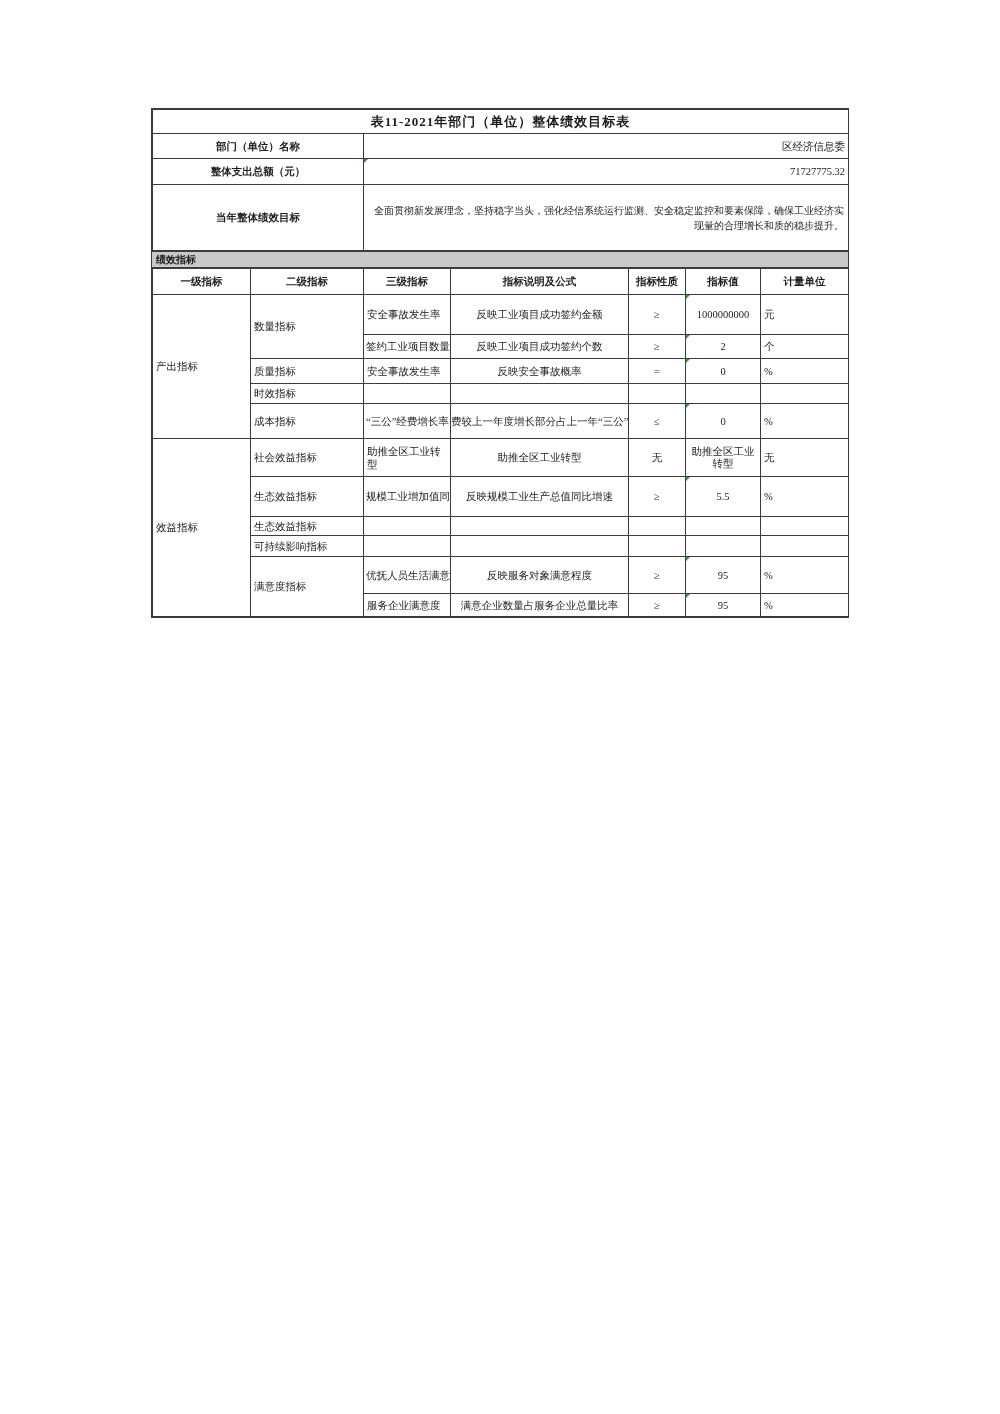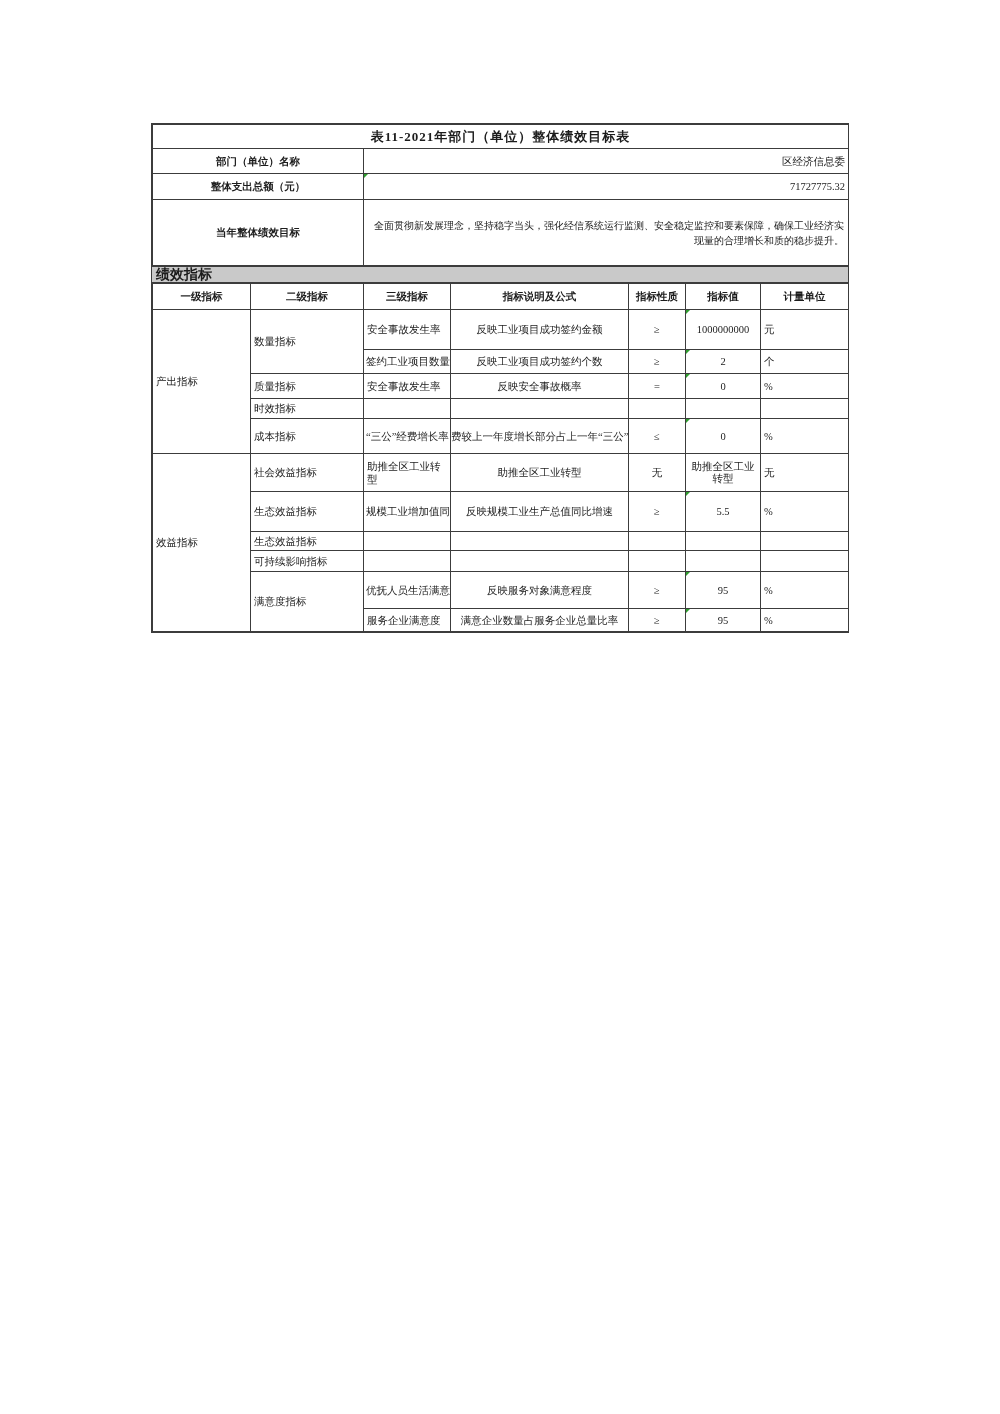--- a/index.html
+++ b/index.html
@@ -1,38 +1,38 @@
 <!DOCTYPE html>
 <html><head>
 <meta charset="utf-8">
 <style>
   html,body{margin:0;padding:0;}
   body{
     width:1000px;height:1414px;background:#ffffff;position:relative;
     font-family:"Liberation Serif","DejaVu Serif",serif;color:#1c1c1c;
   }
   .sheet{
-    position:absolute;left:151px;top:123px;width:696px;
+    position:absolute;left:151px;top:108px;width:696px;
     border:1px solid #3c3c3c;
   }
   table{border-collapse:collapse;table-layout:fixed;width:696px;}
   td,th{
     border:1px solid #3c3c3c;font-weight:normal;font-size:10.5px;
     padding:1px 3px;vertical-align:middle;overflow:hidden;
     line-height:13px;box-sizing:border-box;
   }
   .title-cell{
     font-size:13px;font-weight:bold;text-align:center;letter-spacing:1px;
   }
   .lab{font-weight:bold;text-align:center;margin-left:28px;}
   .val{text-align:right;}
   .goal-val{font-size:10px;line-height:15px;padding:2px 4px;}
   .band{
     background:#c9c9c9;border-top:1px solid #3c3c3c;border-bottom:1px solid #3c3c3c;
-    font-size:14px;font-weight:bold;line-height:15px;height:15px;padding-left:4px;
+    font-size:10px;font-weight:bold;line-height:15px;height:15px;padding-left:4px;
   }
   th{font-weight:bold;text-align:center;}
   .c{text-align:center;}
   .l{text-align:left;}
   .clip{white-space:nowrap;overflow:hidden;padding-left:2px;padding-right:0;}
   .clip-c{white-space:nowrap;overflow:hidden;text-align:center;padding:1px 0;}
   .rel{position:relative;}
   .flag{
     position:absolute;top:0;left:0;width:0;height:0;display:block;
     border-top:4px solid #2f9e2f;border-right:4px solid transparent;

